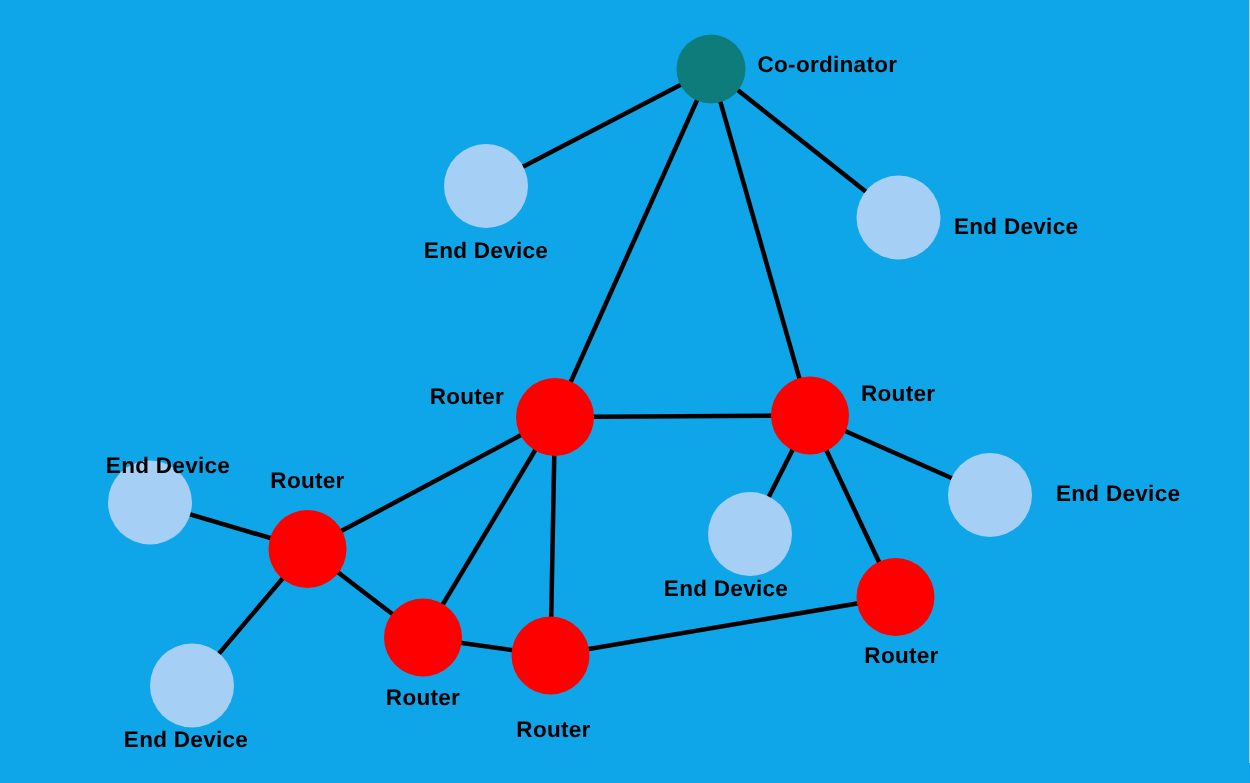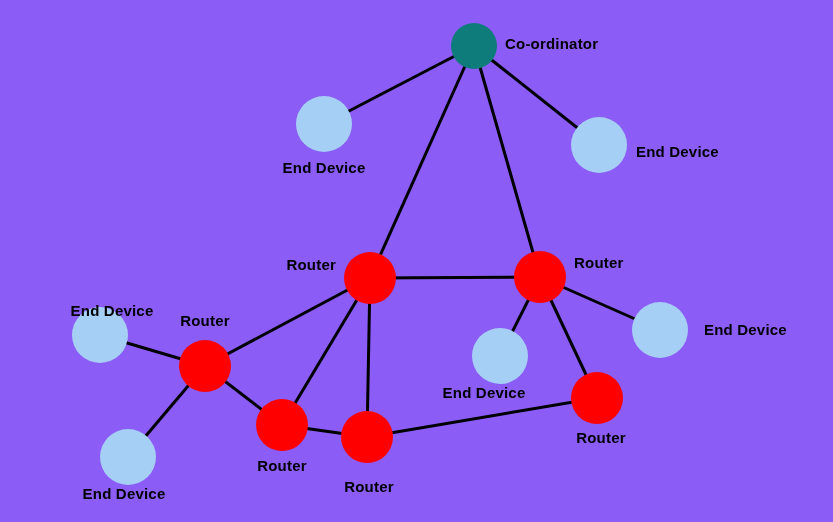--- a/index.html
+++ b/index.html
@@ -7,21 +7,21 @@
     padding: 0;
     background: #ffffff;
   }
   body {
     font-family: "Liberation Sans", sans-serif;
   }
   #diagram-root {
     position: relative;
     width: 833px;
     height: 522px;
-    background: #8b5cf6;
+    background: #0ea5e9;
     overflow: hidden;
   }
   #network-svg {
     position: absolute;
     left: 0;
     top: 0;
     width: 833px;
     height: 522px;
   }
   .node-label {

